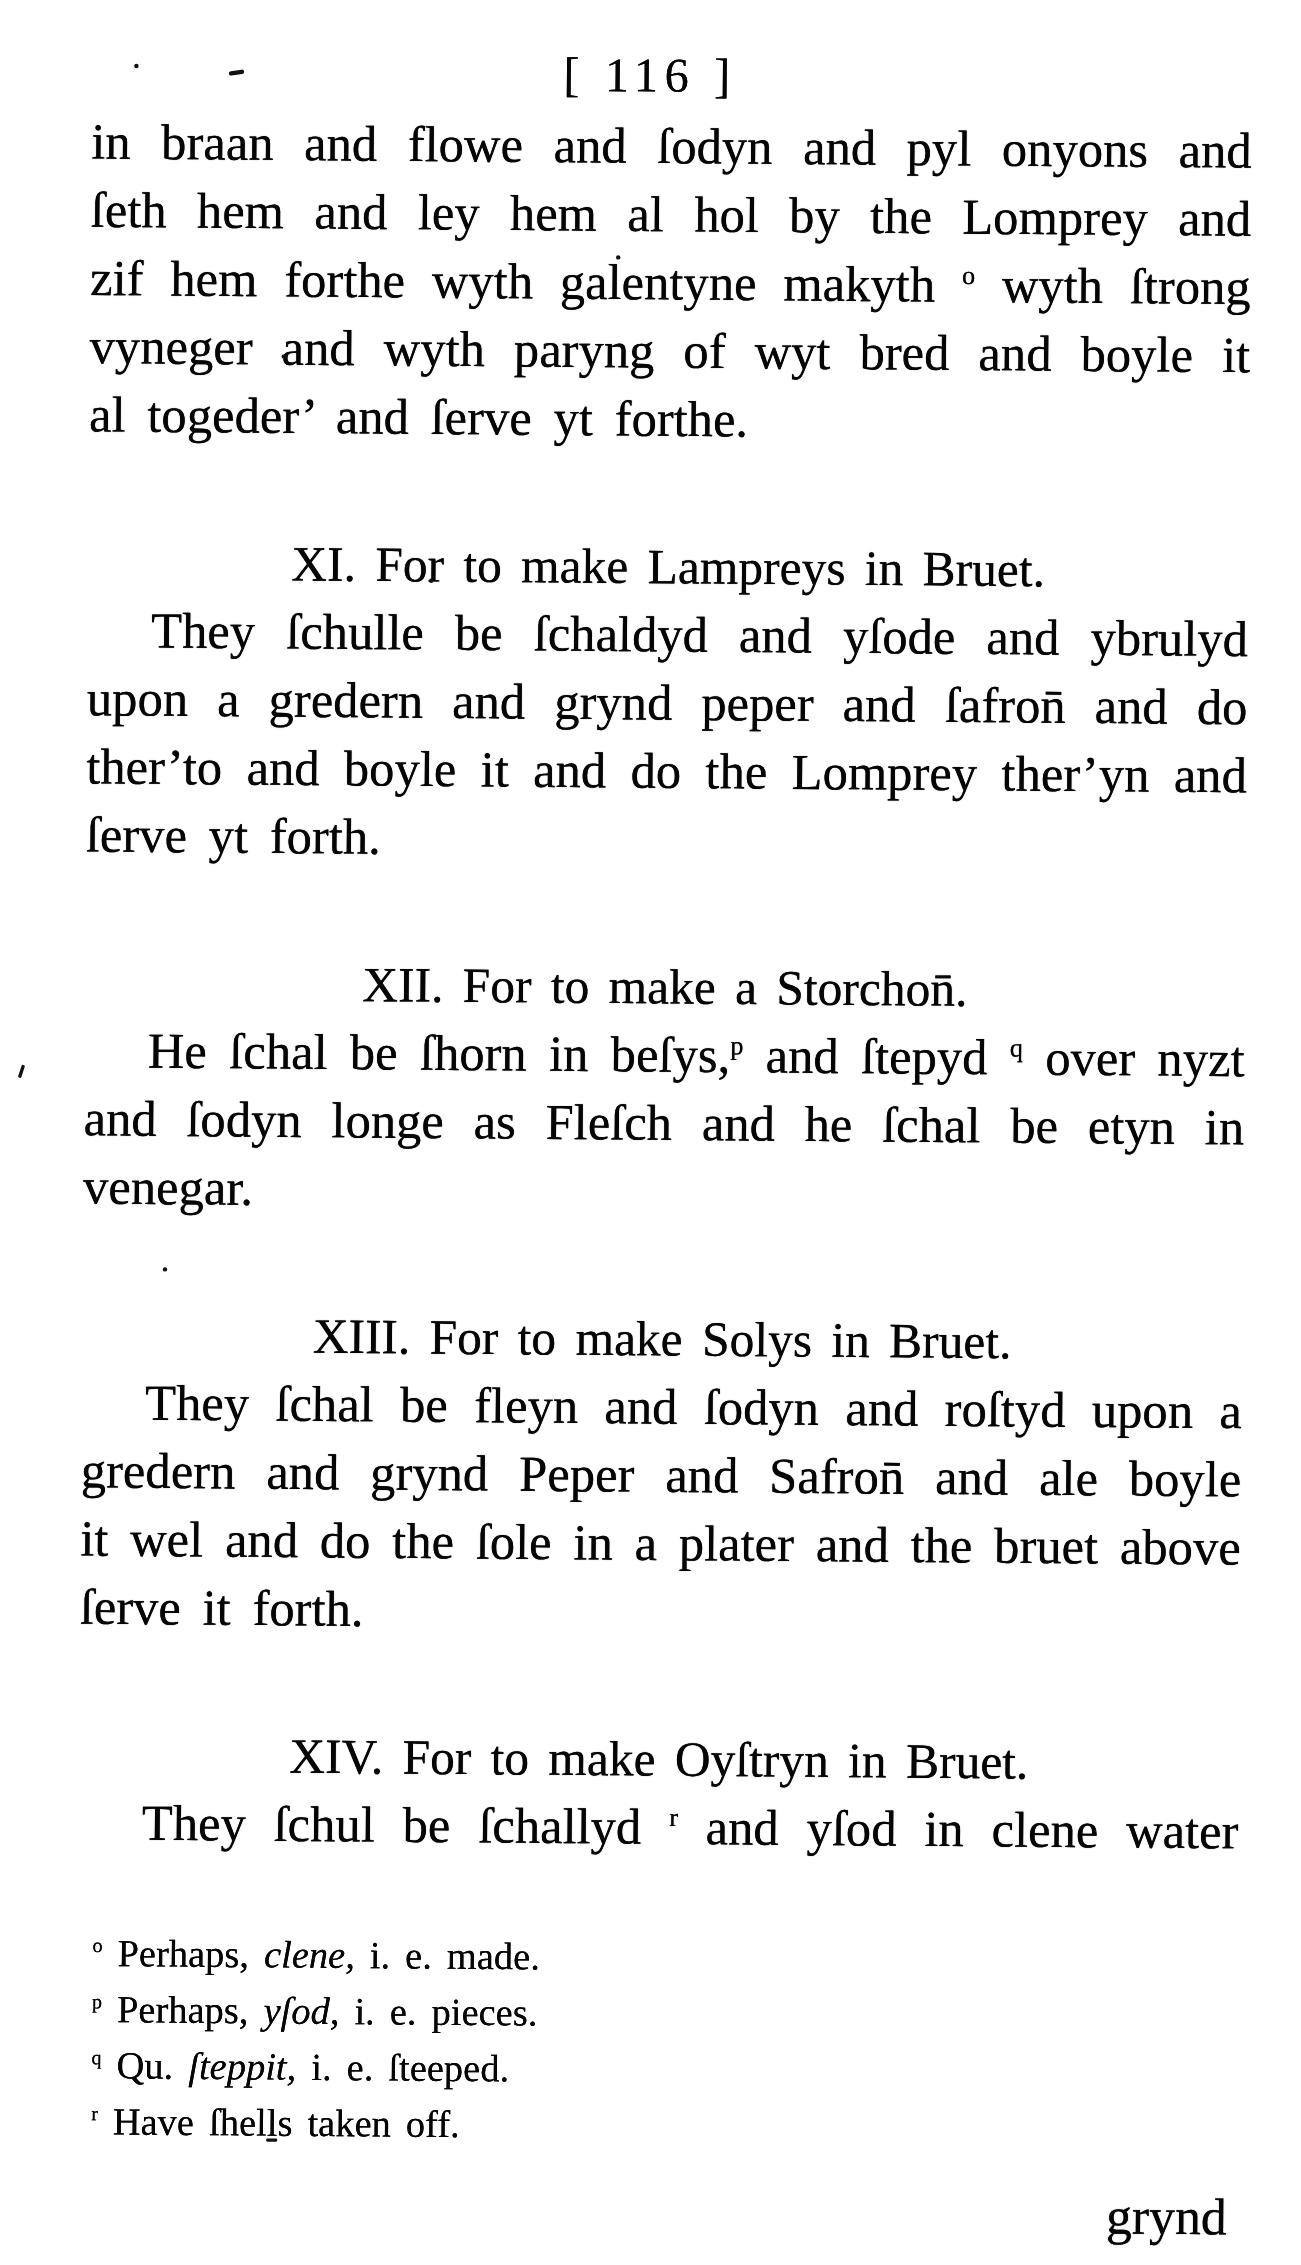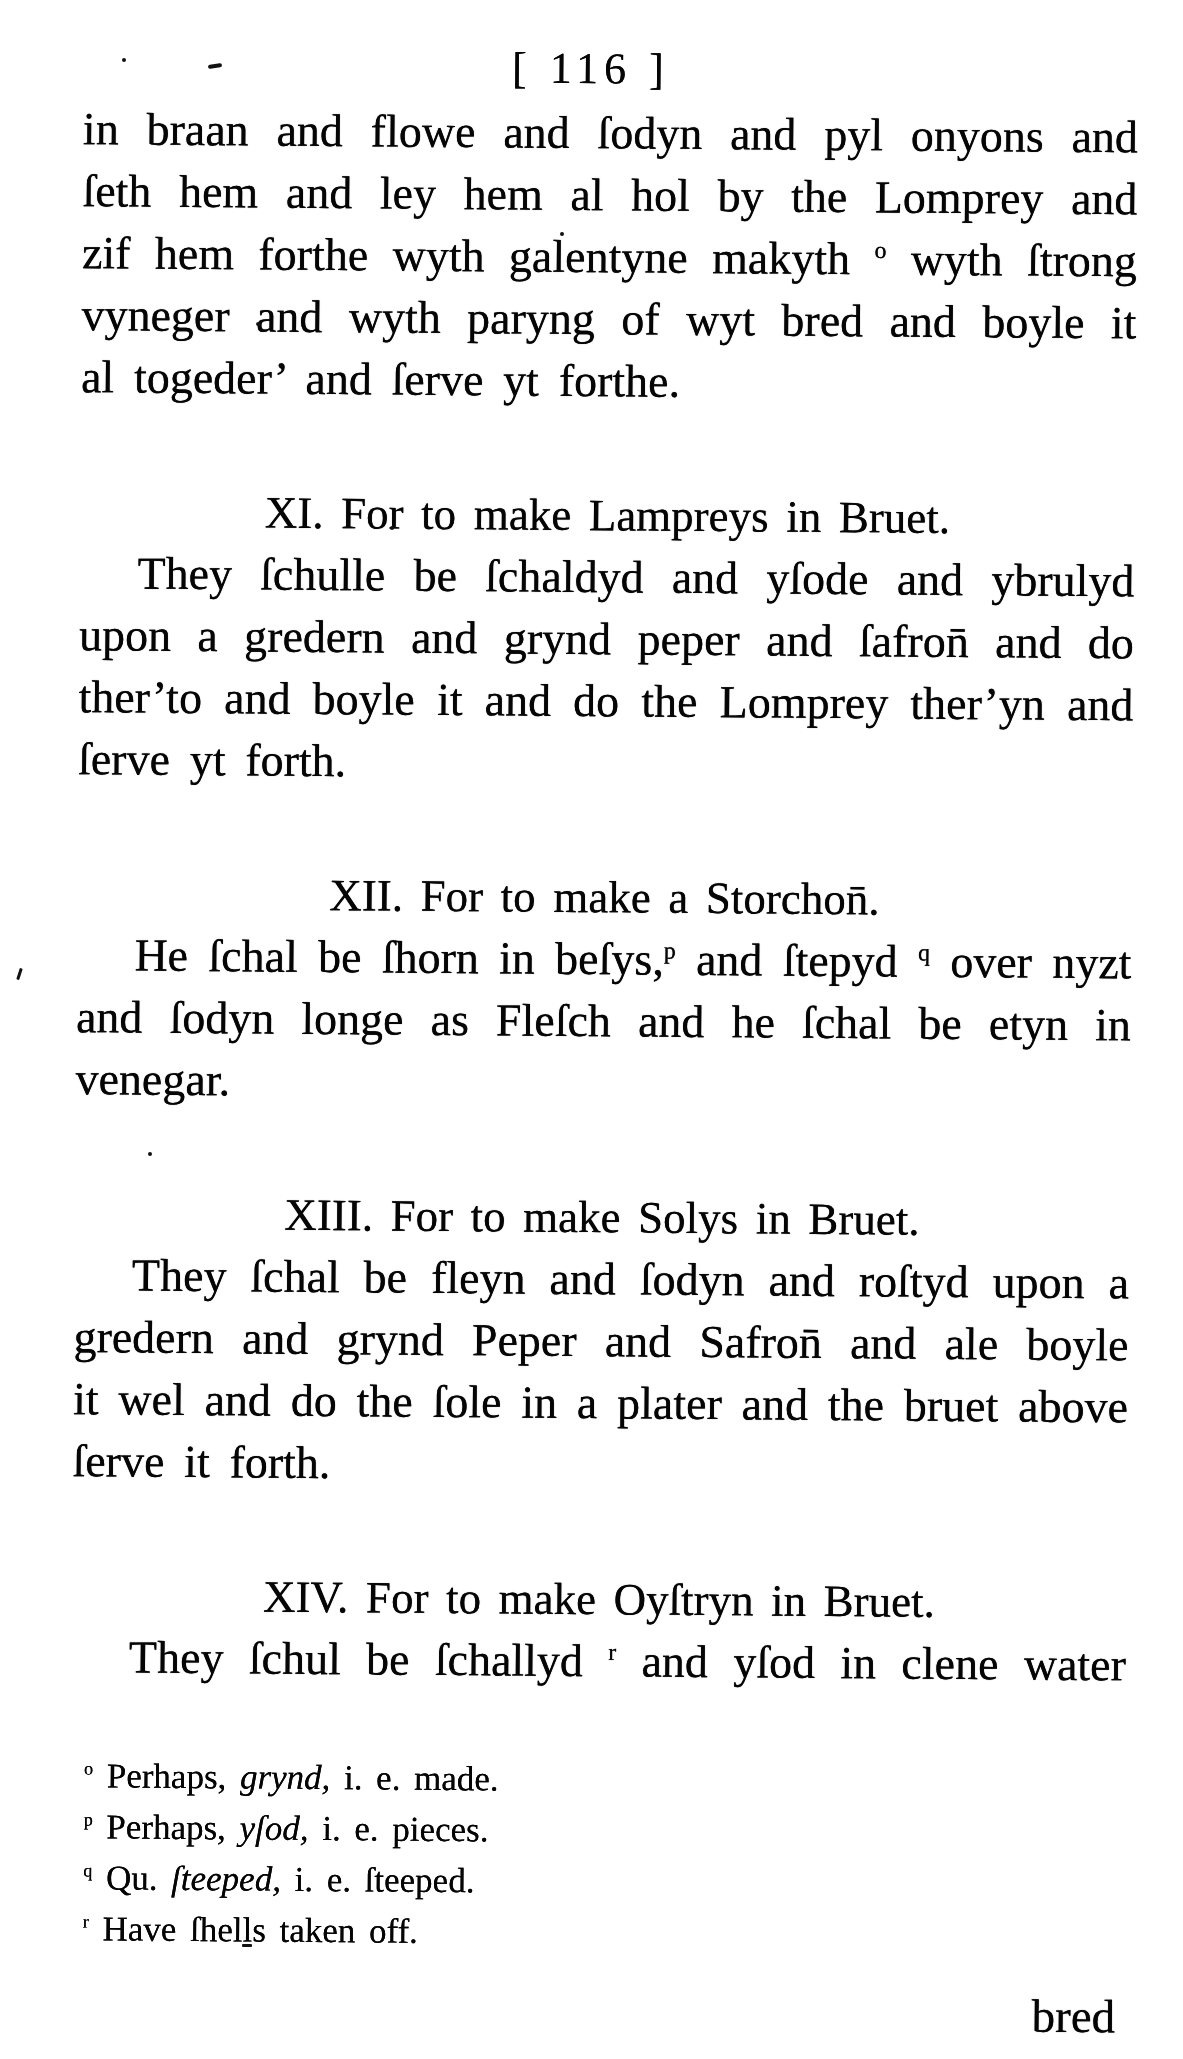--- a/index.html
+++ b/index.html
@@ -148,28 +148,28 @@
       </div>
 
       <div class="section">
         <div class="heading">XIV. For to make Oyſtryn in Bruet.</div>
         <div class="line jline first">They ſchul be ſchallyd <span class="seg-sup">r</span> and yſod in clene water</div>
       </div>
 
     </div>
 
     <div class="footnotes">
-      <div class="fline"><span class="seg-sup">o</span> Perhaps, <span class="seg-i">grynd,</span> i. e. made.</div>
+      <div class="fline"><span class="seg-sup">o</span> Perhaps, <span class="seg-i">clene,</span> i. e. made.</div>
       <div class="fline"><span class="seg-sup">p</span> Perhaps, <span class="seg-i">yſod,</span> i. e. pieces.</div>
-      <div class="fline"><span class="seg-sup">q</span> Qu. <span class="seg-i">ſteeped,</span> i. e. ſteeped.</div>
+      <div class="fline"><span class="seg-sup">q</span> Qu. <span class="seg-i">ſteppit,</span> i. e. ſteeped.</div>
       <div class="fline"><span class="seg-sup">r</span> Have ſhells taken off.</div>
     </div>
 
     <div class="catchword-row">
-      <span>bred</span>
+      <span>grynd</span>
     </div>
 
   </div>
 
   <div class="speck s1"></div>
   <div class="speck s2"></div>
   <div class="speck s3"></div>
   <div class="speck s4"></div>
   <div class="speck s5"></div>
   <div class="speck s6"></div>

